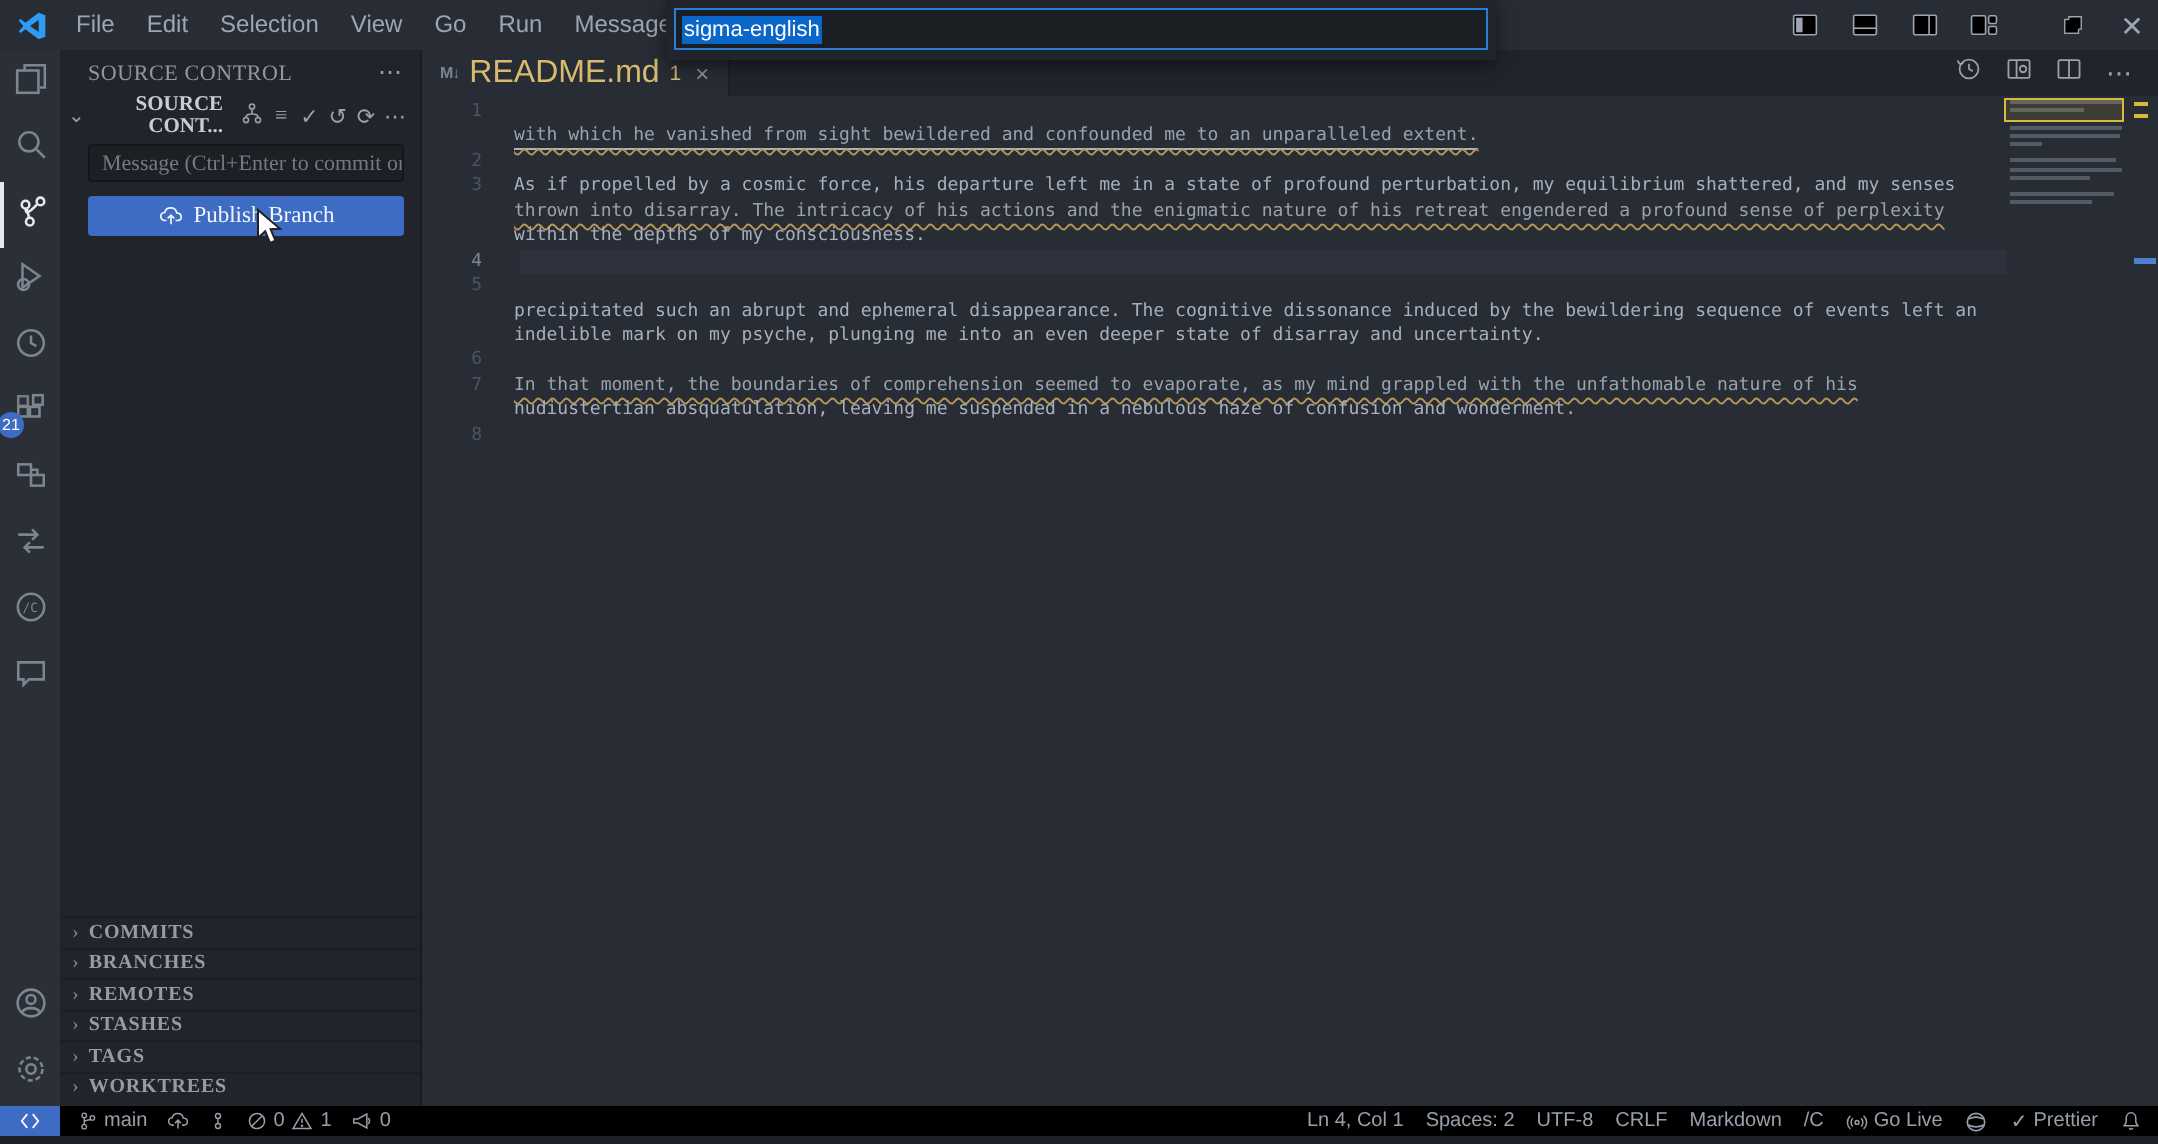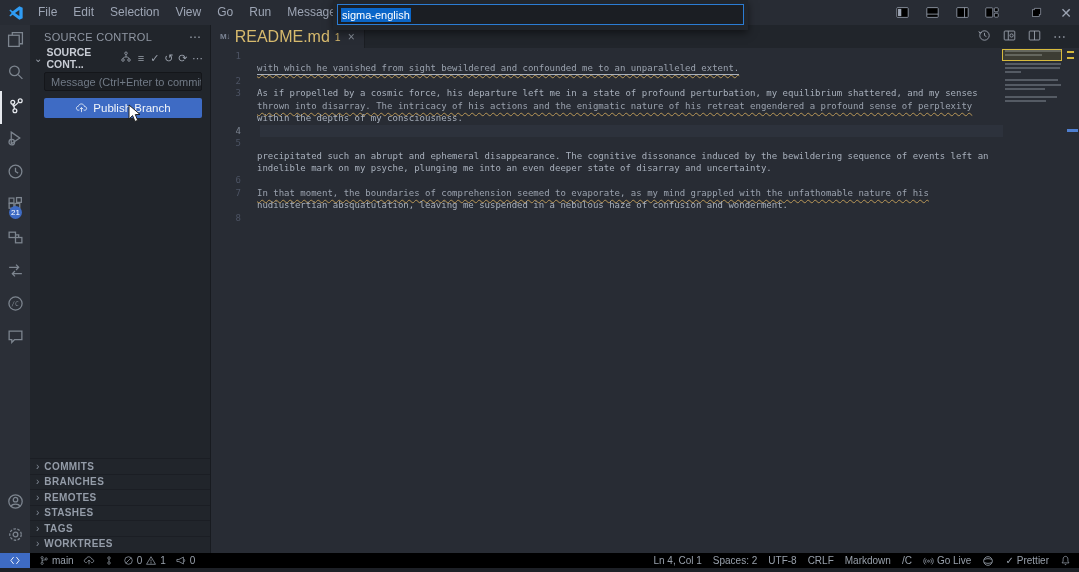--- a/index.html
+++ b/index.html
@@ -23,34 +23,34 @@
   .qi-field { height:21px; background:#1b1e23; border:1px solid #2b7cd3; display:flex; align-items:center; padding:0 3px; }
   .qi-sel { background:#0a66c8; color:#ffffff; font-size:11px; padding:1px 1px; font-family:"Liberation Sans",sans-serif; }
 
   
   .activitybar { position:absolute; left:0; top:25px; bottom:15px; width:30px; background:#2b2f37;
                  display:flex; flex-direction:column; align-items:center; z-index:4; }
   .ab-item { position:relative; width:30px; height:33px; display:flex; align-items:center; justify-content:center; }
   .ab-item svg { stroke:#7d858f; fill:none; stroke-width:1.2; }
   .ab-item.active { border-left:2px solid #e6e9ee; }
   .ab-item.active svg { stroke:#e6e9ee; }
-  .ab-badge { position:absolute; right:8px; bottom:4px; min-width:13px; height:13px; border-radius:7px;
+  .ab-badge { position:absolute; right:18px; bottom:4px; min-width:13px; height:13px; border-radius:7px;
               background:#3e6bc4; color:#fff; font-size:8px; line-height:13px; padding:0 2px; }
   .ab-bottom { margin-top:auto; display:flex; flex-direction:column; align-items:center; }
 
   
   .sidebar { position:absolute; left:30px; top:25px; bottom:15px; width:181px; background:#21252b;
-             border-right:1px solid #181b20; display:flex; flex-direction:column; z-index:3; }
+             border-right:1px solid #181b20; display:flex; flex-direction:column; z-index:3;font-family:Liberation Serif, serif; }
   .sb-header { height:23px; display:flex; align-items:center; padding:0 8px 0 14px; color:#9097a3;
                font-size:11px; letter-spacing:.3px; flex:0 0 auto; }
   .sb-header .spacer, .scm-head .spacer { flex:1; }
   .dots { color:#9aa1ac; font-size:12px; letter-spacing:1px; }
   .scm-head { height:20px; display:flex; align-items:center; gap:4px; padding:0 6px 0 4px; color:#c8ccd4; flex:0 0 auto; }
   .scm-head .chev { color:#9aa1ac; font-size:10px; }
-  .scm-title { font-size:10.5px; font-weight:bold; color:#c8ccd4; }
+  .scm-title { font-size:10.5px; font-weight:bold; color:#c8ccd4;text-align:right; }
   .scm-ic { color:#9aa1ac; font-size:11px; width:13px; text-align:center; }
   .scm-ic svg { stroke:#9aa1ac; fill:none; stroke-width:1.1; }
   .commit-input { margin:4px 8px 0 14px; height:19px; background:#1c1f24; border:1px solid #14161a;
                   border-radius:2px; color:#717a86; font-size:11px; padding:0 6px; display:flex; align-items:center;
                   white-space:nowrap; overflow:hidden; }
   .publish-btn { position:relative; margin:7px 8px 0 14px; height:20px; background:#3e6bc4; border-radius:2px;
                  color:#f2f5fa; font-size:11.5px; display:flex; align-items:center; justify-content:center; gap:5px; }
   .publish-btn svg { stroke:#f2f5fa; fill:none; stroke-width:1.1; }
   .sb-fill { flex:1; }
   .sb-sections { flex:0 0 auto; padding-bottom:2px; }

